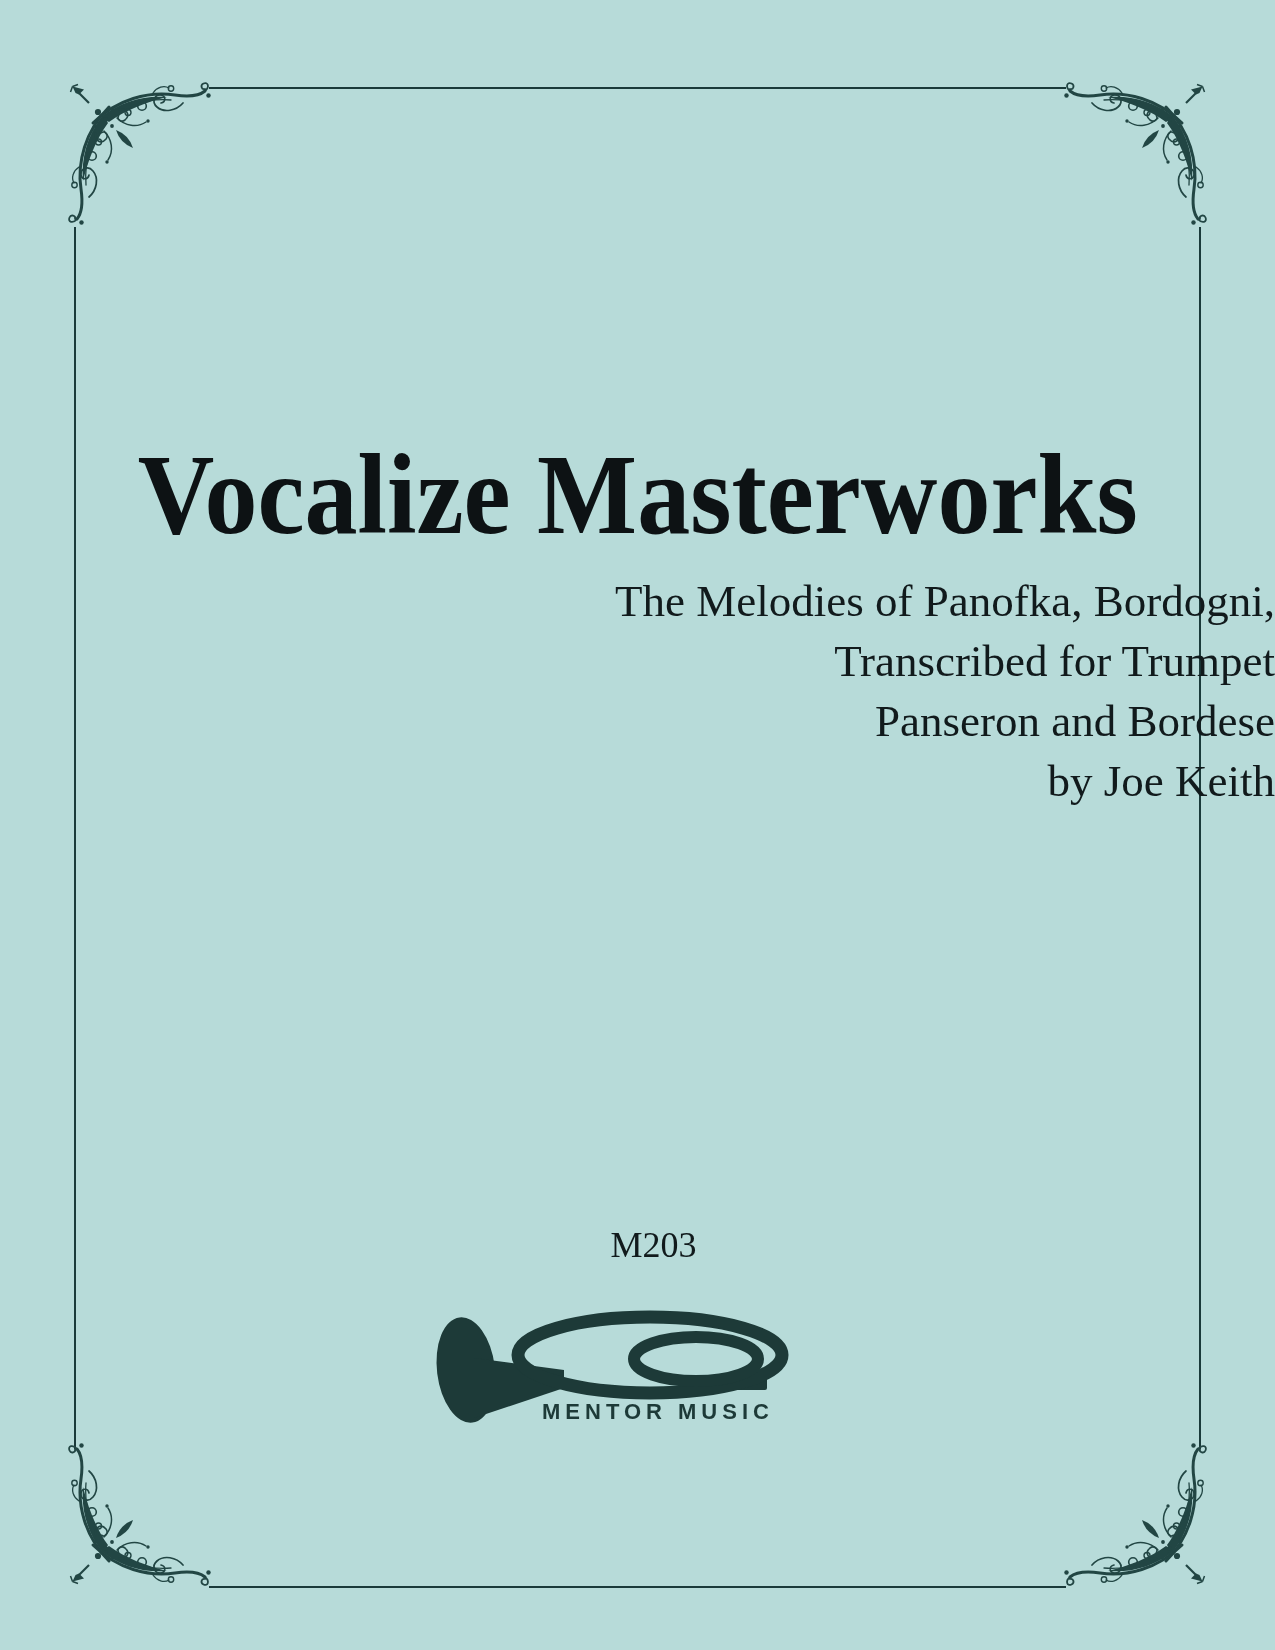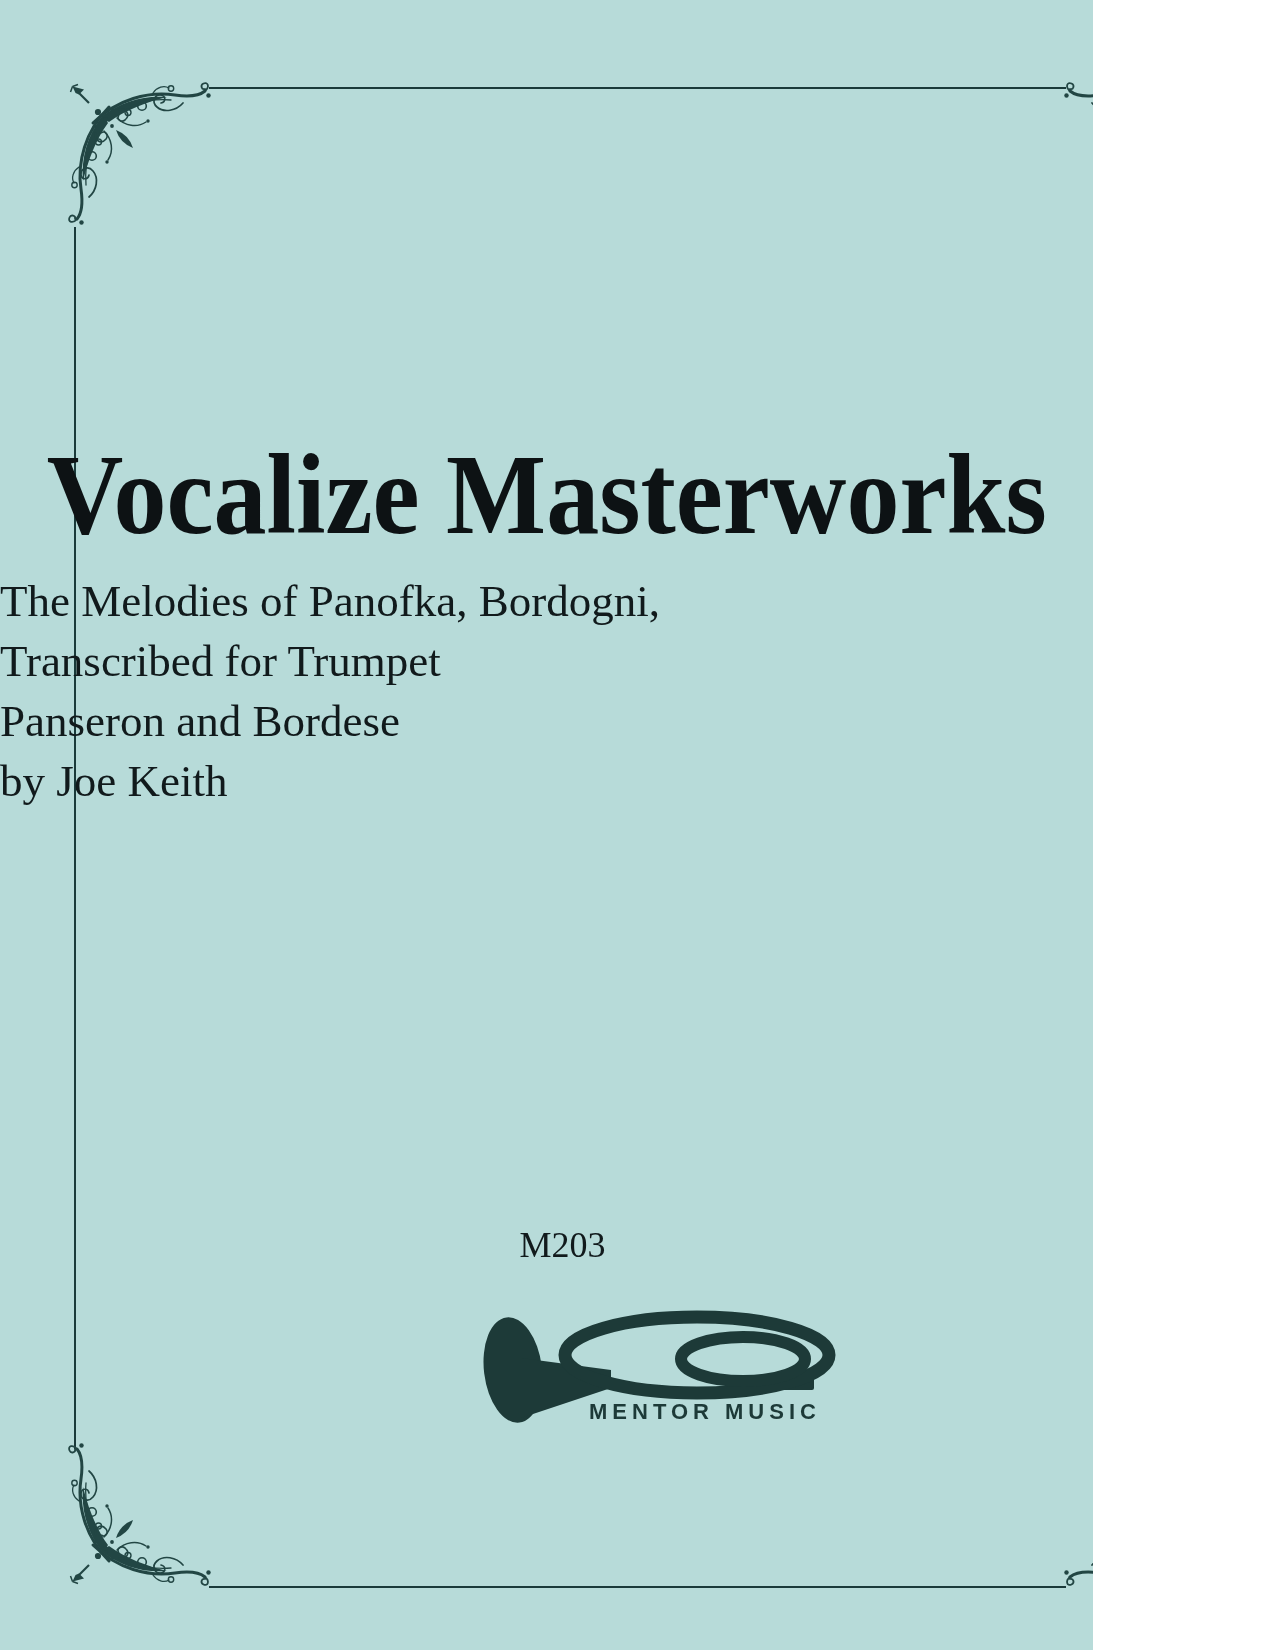--- a/index.html
+++ b/index.html
@@ -11,21 +11,21 @@
     --logo:#1d3a38;
   }
   html,body{margin:0;padding:0;}
   body{
     width:1275px;height:1650px;
     font-family:"Liberation Serif", serif;
     background:#fff;
   }
   .page{
     position:relative;
-    width:1093px;height:1650px;
+    width:1275px;height:1650px;
     background:var(--bg);
     overflow:hidden;
   }
   
   .frame-svg{position:absolute;left:0;top:0;width:1275px;height:1650px;}
   .frame-svg line{stroke:var(--ink);stroke-width:2;}
   
   .orn{position:absolute;width:145px;height:145px;overflow:visible;}
   .orn.tl{left:65px;top:79px;}
   .orn.tr{left:1065px;top:79px;transform:scaleX(-1);}
@@ -35,31 +35,31 @@
   .title{
     position:absolute;left:0;right:0;top:362px;
     text-align:center;line-height:1;
     font-size:114px;color:var(--title);
     white-space:nowrap;
   }
   .title .squeeze{display:inline-block;transform:scaleX(.93);transform-origin:center;}
   
   .subtitle{
     position:absolute;left:0;right:0;top:571px;
-    text-align:left;
+    text-align:right;
     font-size:45px;line-height:60px;color:var(--body);
   }
   
   .catalog{
     position:absolute;left:0;right:0;top:1227px;
     text-align:center;font-size:36px;line-height:1;color:var(--body);
     transform:translateX(16px);
   }
   
-  .logo{position:absolute;left:479px;top:1314px;width:365px;height:122px;}
+  .logo{position:absolute;left:432px;top:1314px;width:365px;height:122px;}
   .logo svg{position:absolute;left:0;top:0;overflow:visible;}
   .publisher{
     position:absolute;left:110px;top:85px;
     font-family:"Liberation Sans", sans-serif;
     font-weight:bold;font-size:22px;letter-spacing:5px;
     color:var(--logo);white-space:nowrap;
   }
 </style>
 </head>
 <body>

